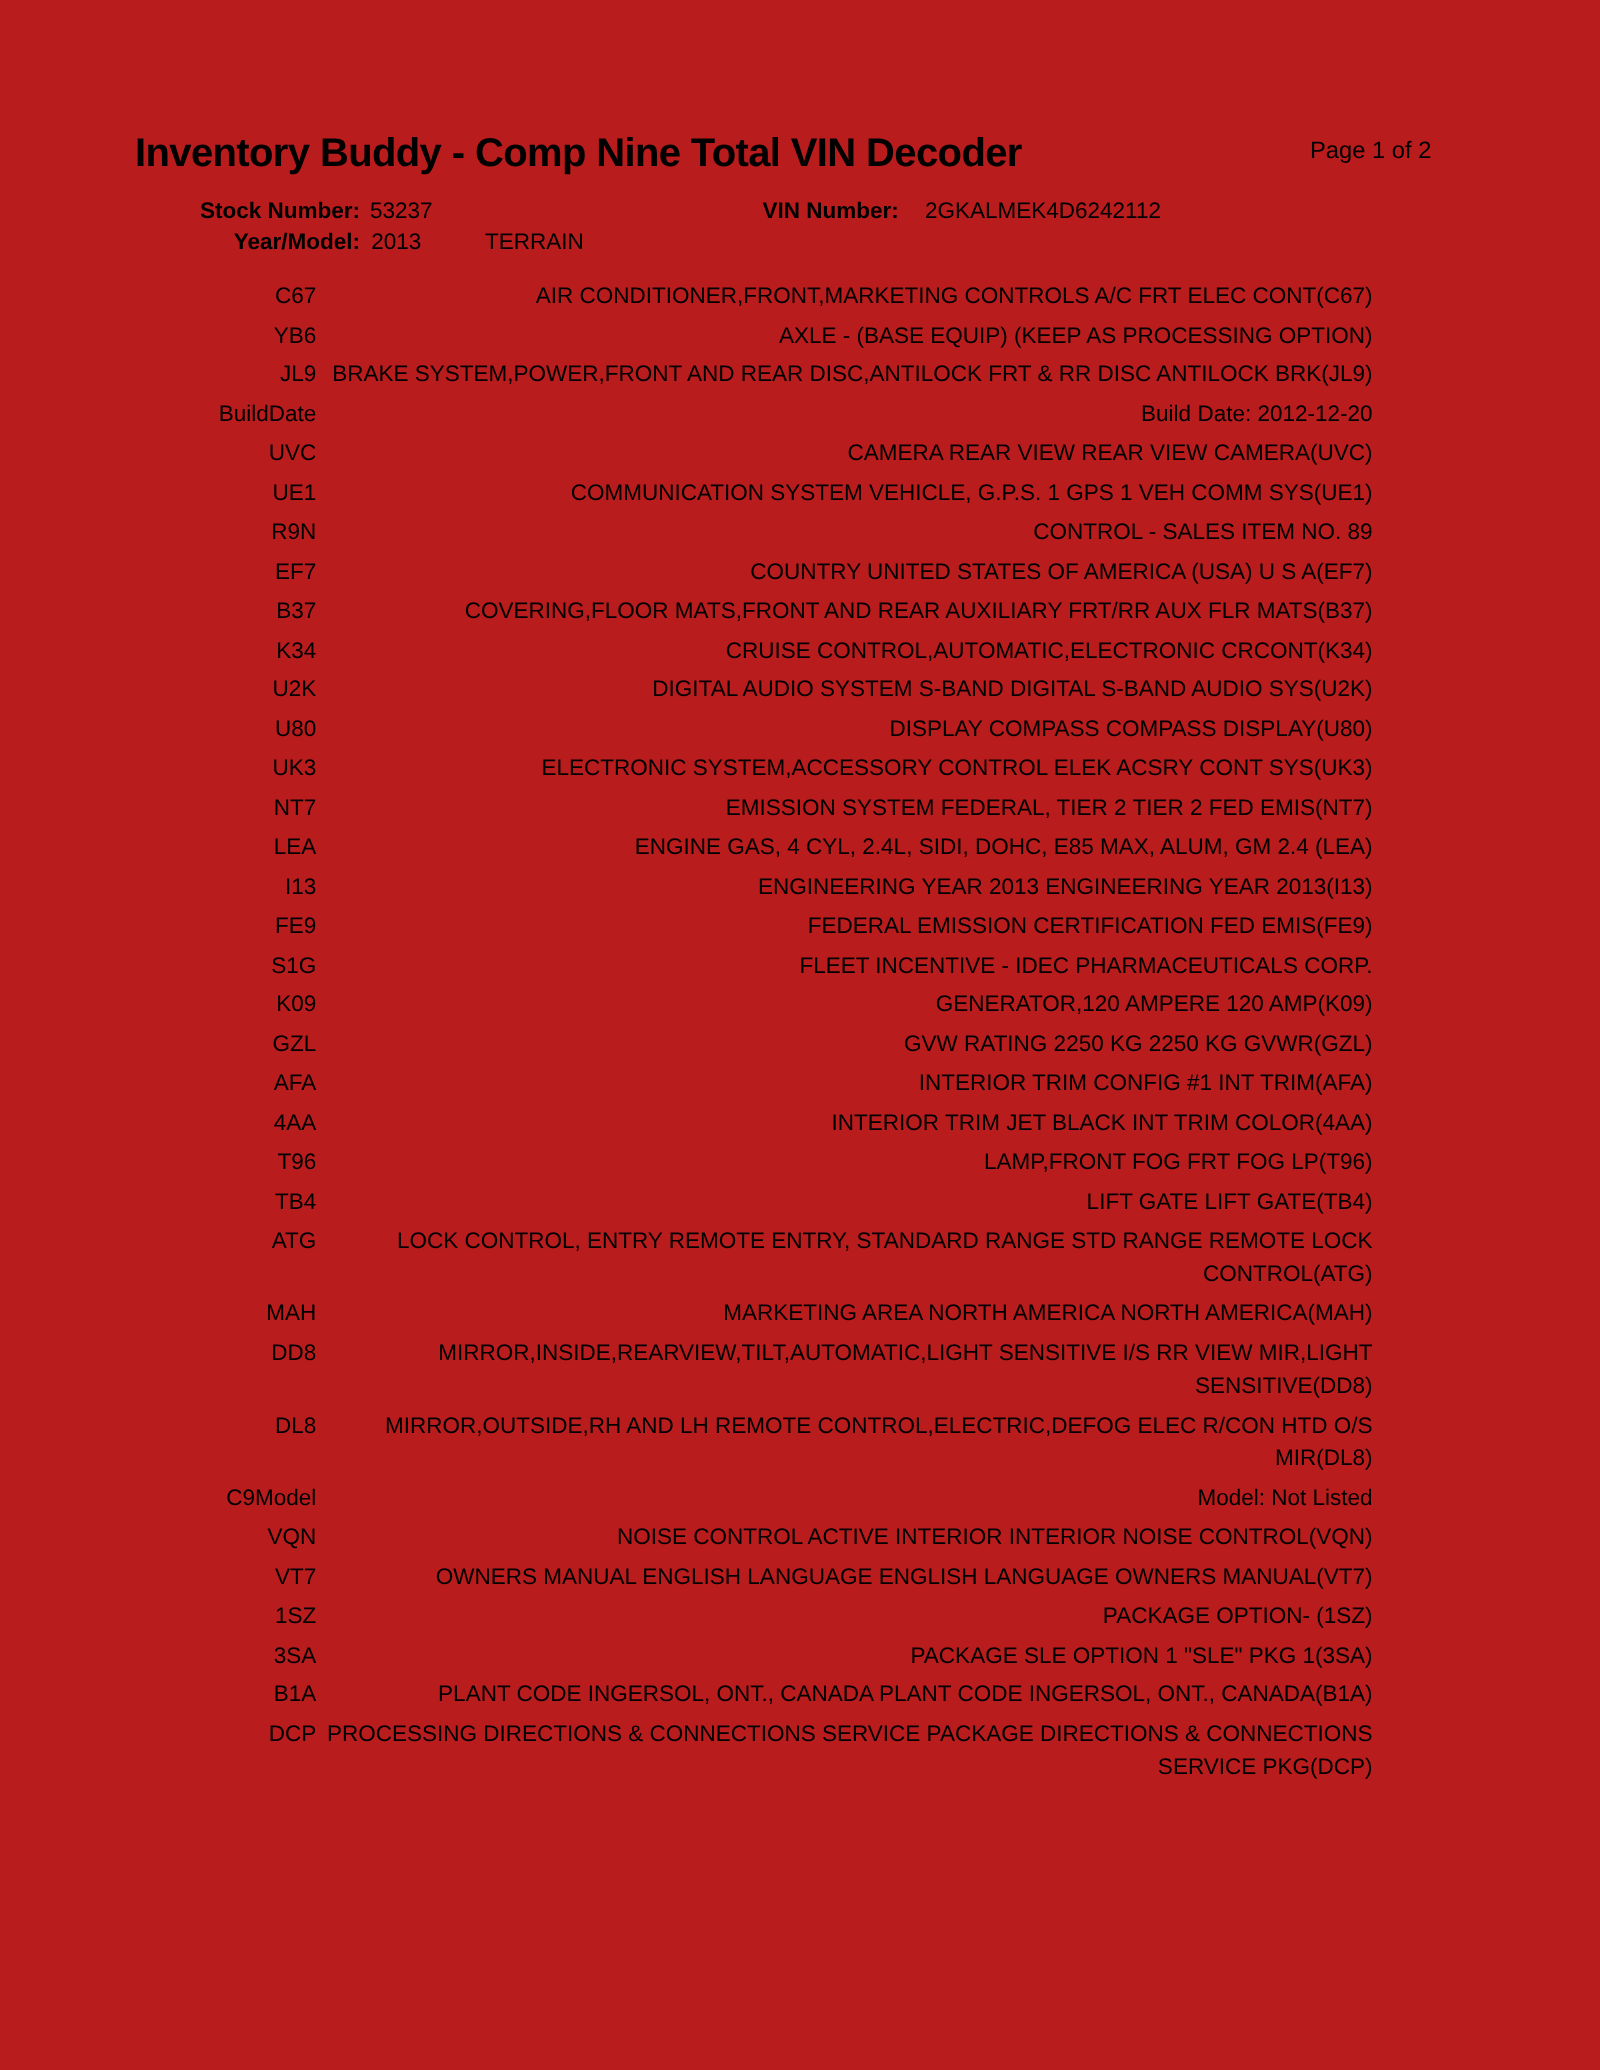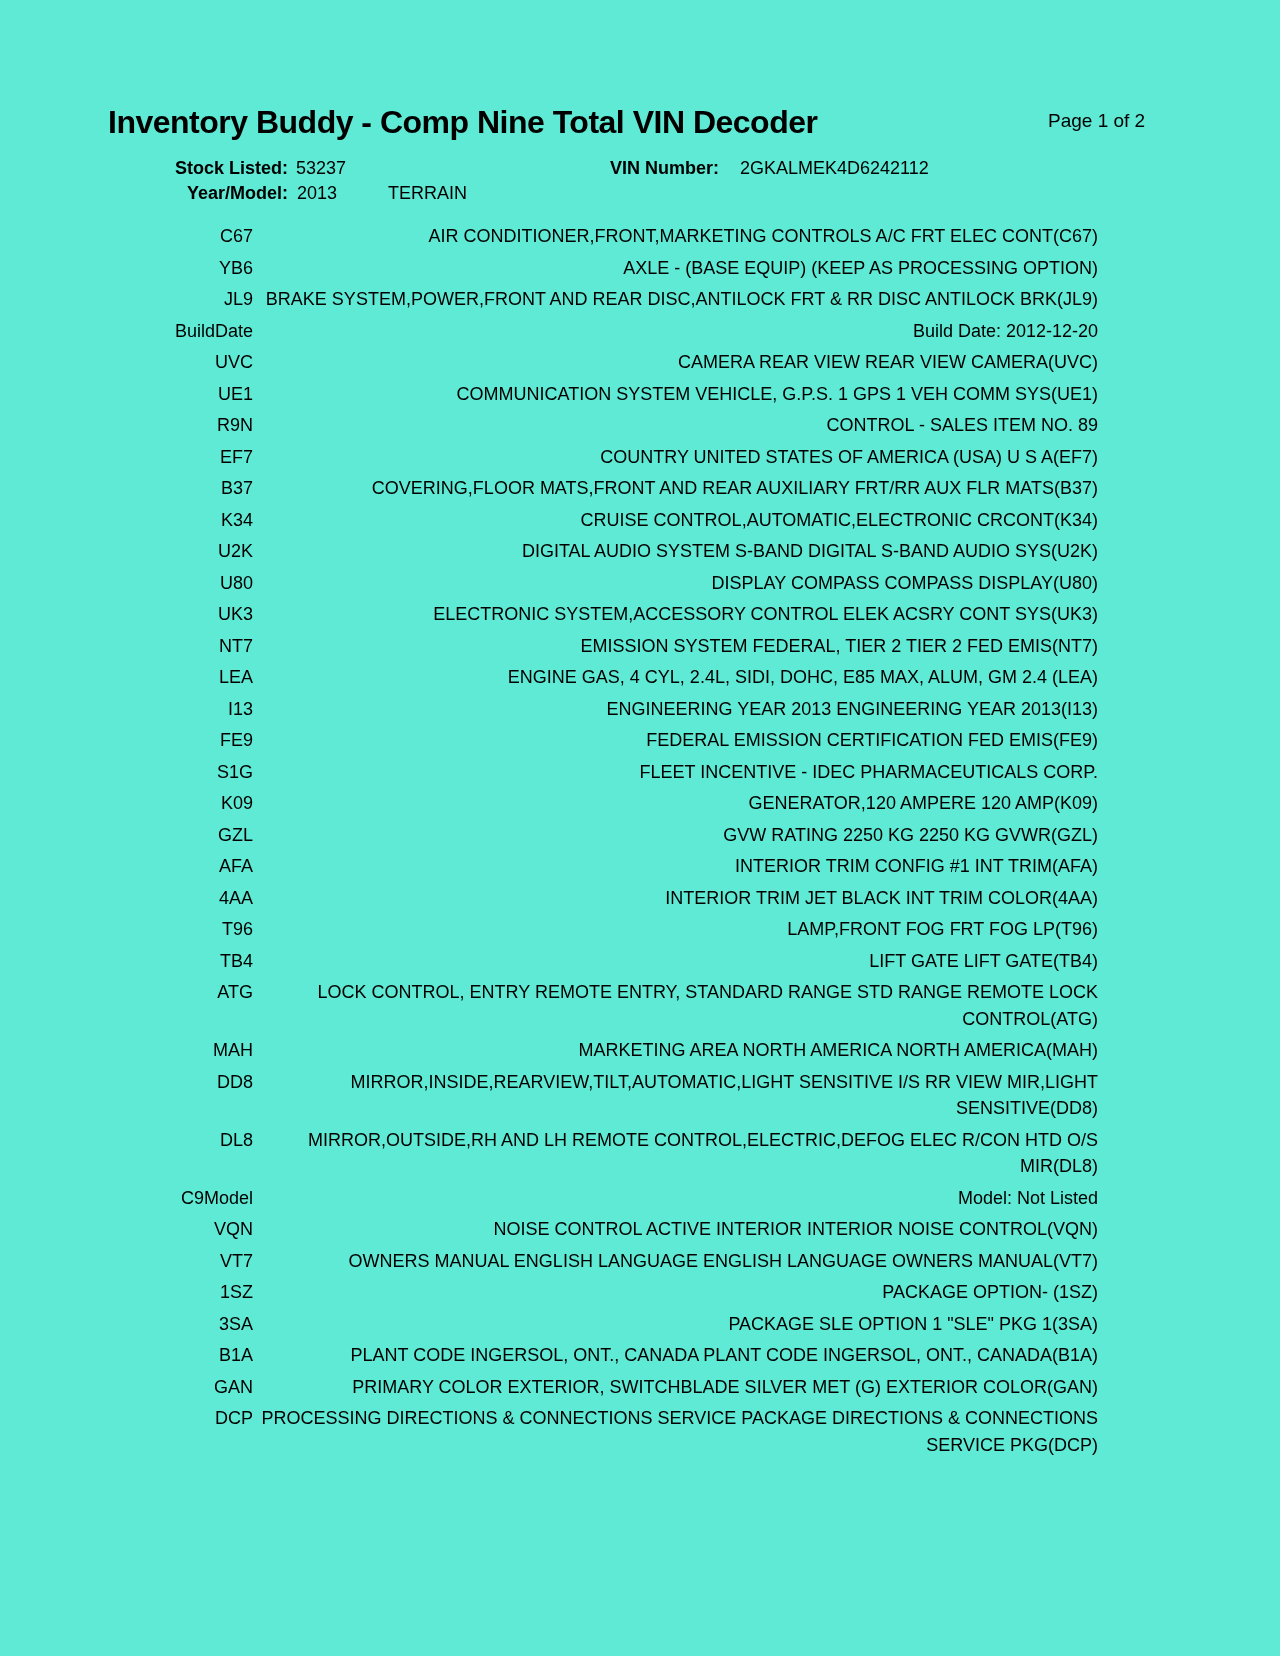--- a/index.html
+++ b/index.html
@@ -1,21 +1,21 @@
 <!DOCTYPE html>
 <html><head>
 <meta charset="utf-8">
 <style>
   * { margin: 0; padding: 0; box-sizing: border-box; }
   html, body { background: #ffffff; }
   .page {
     position: relative;
     width: 1280px;
     height: 1656px;
-    background: #5eead4;
+    background: #b91c1c;
     color: #000000;
     font-family: "Liberation Sans", sans-serif;
     overflow: hidden;
   }
   .doc-title {
     position: absolute;
     left: 108px;
     top: 104px;
     font-size: 32px;
     font-weight: bold;
@@ -60,21 +60,21 @@
 </head>
 <body>
 
 <div class="page">
 
   <h1 class="doc-title">Inventory Buddy - Comp Nine Total VIN Decoder</h1>
 
   <div class="page-indicator">Page 1 of 2</div>
 
   <div class="hdr-row hdr-row-1">
-    <span class="hdr-label right">Stock Listed:</span>
+    <span class="hdr-label right">Stock Number:</span>
     <span class="hdr-value stock-value">53237</span>
     <span class="hdr-label vin-label">VIN Number:</span>
     <span class="hdr-value vin-value">2GKALMEK4D6242112</span>
   </div>
 
   <div class="hdr-row hdr-row-2">
     <span class="hdr-label right">Year/Model:</span>
     <span class="hdr-value year-value">2013</span>
     <span class="hdr-value model-value">TERRAIN</span>
   </div>
@@ -210,22 +210,18 @@
       </div>
       <div class="option-row">
         <div class="option-code">3SA</div>
         <div class="option-desc">PACKAGE SLE OPTION 1 "SLE" PKG 1(3SA)</div>
       </div>
       <div class="option-row">
         <div class="option-code">B1A</div>
         <div class="option-desc">PLANT CODE INGERSOL, ONT., CANADA PLANT CODE INGERSOL, ONT., CANADA(B1A)</div>
       </div>
       <div class="option-row">
-        <div class="option-code">GAN</div>
-        <div class="option-desc">PRIMARY COLOR EXTERIOR, SWITCHBLADE SILVER MET (G) EXTERIOR COLOR(GAN)</div>
-      </div>
-      <div class="option-row">
         <div class="option-code">DCP</div>
         <div class="option-desc">PROCESSING DIRECTIONS &amp; CONNECTIONS SERVICE PACKAGE DIRECTIONS &amp; CONNECTIONS SERVICE PKG(DCP)</div>
       </div>
     </div>
 
 </div>
 
 </body></html>

